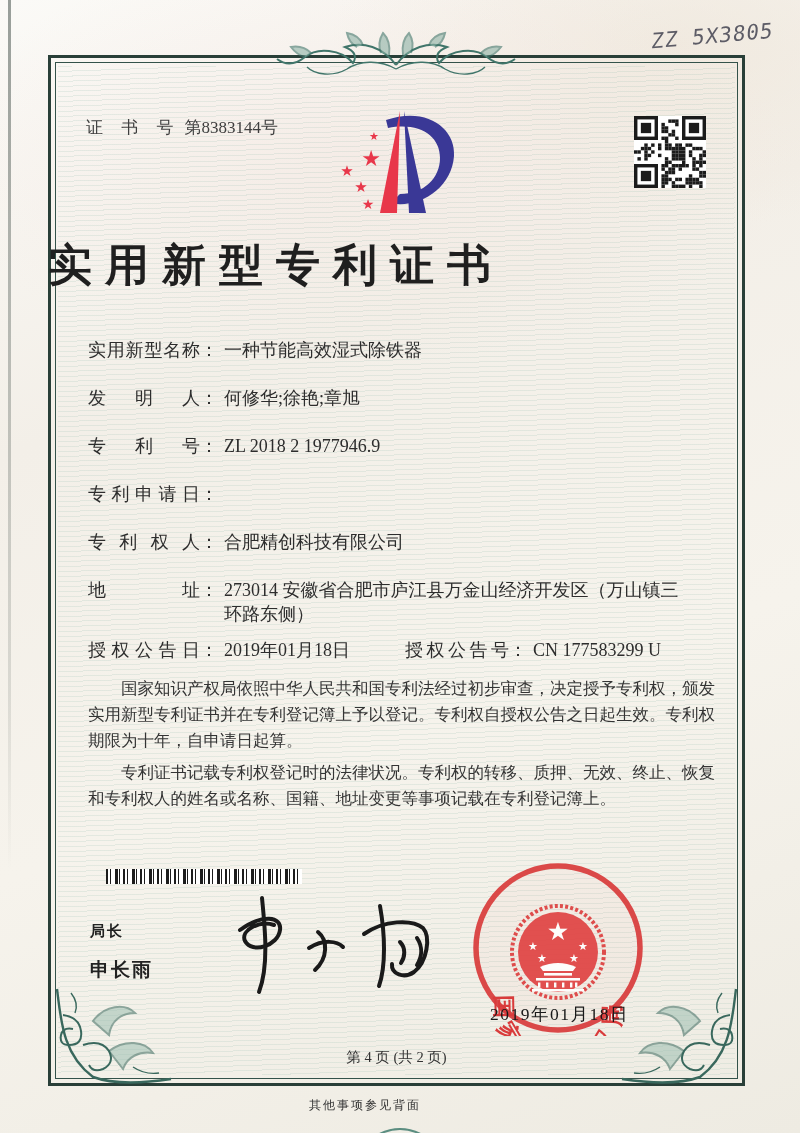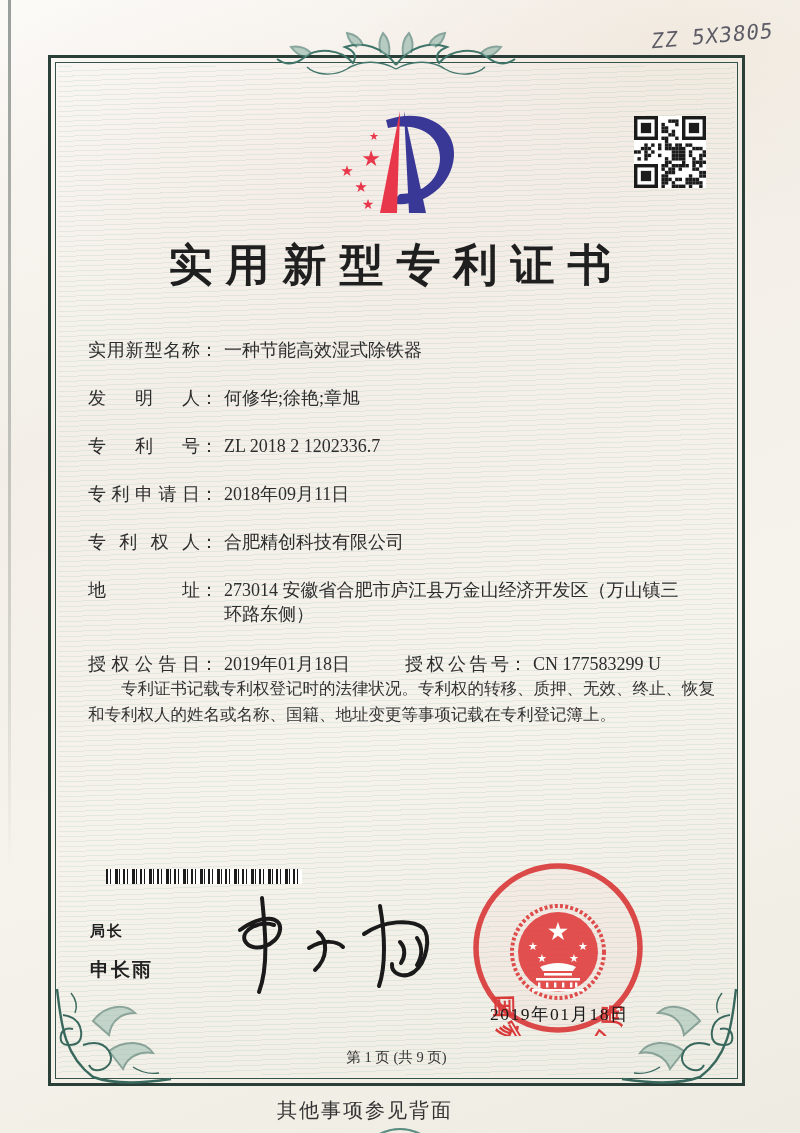--- a/index.html
+++ b/index.html
@@ -25,48 +25,48 @@
   .corner-bl{left:49px;bottom:44px;}
   .corner-br{right:56px;bottom:44px;transform:scaleX(-1);}
   .bottom-tip{left:370px;bottom:-4px;}
   
   .handwritten{position:absolute;top:24px;right:26px;font-family:"DejaVu Sans Mono",monospace;
     font-size:21px;color:#4d4d59;transform:rotate(-5deg) skewX(-10deg);letter-spacing:1px;opacity:.9;}
   .cert-no{position:absolute;left:86px;top:116px;font-size:17px;color:#3e3e3e;}
   .cert-no .lbl{letter-spacing:7px;margin-right:4px;}
   .logo{position:absolute;left:330px;top:106px;}
   .qr{position:absolute;left:634px;top:116px;width:72px;height:72px;background:#fff;}
-  .title{position:absolute;left:48px;right:55px;top:236px;text-align:center;
+  .title{position:absolute;left:48px;right:55px;top:236px;
     font-size:44px;font-weight:700;letter-spacing:13px;color:#1f1f1f;}
   
   .fields{position:absolute;left:88px;top:338px;width:640px;font-size:18px;color:#2d2d2d;}
   .frow{display:flex;line-height:24px;margin-bottom:24px;position:relative;}
   .flabel{display:inline-block;width:112px;text-align:justify;text-align-last:justify;flex:0 0 112px;}
   .fcolon{margin:0 6px 0 0;}
   .fvalue{flex:1;}
-  .frow.addr{margin-bottom:26px;}
+  .frow.addr{margin-bottom:12px;}
   .frow.addr .fvalue{max-width:462px;}
   .grp2{position:absolute;left:317px;top:0;display:flex;}
   .grp2 .flabel{width:104px;flex:0 0 104px;}
   
   .paras{position:absolute;left:88px;top:676px;width:630px;font-size:16.5px;line-height:26px;color:#343434;}
   .paras p{margin:0 0 6px 0;text-indent:2em;}
   
   .barcode{position:absolute;left:106px;top:869px;width:196px;height:15px;background:
     repeating-linear-gradient(90deg,#1c1c1c 0 2px,#fff 2px 4px,#1c1c1c 4px 5px,#fff 5px 9px,#1c1c1c 9px 12px,#fff 12px 13px,#1c1c1c 13px 14px,#fff 14px 17px);}
   .sig-title{position:absolute;left:90px;top:922px;font-family:"Liberation Sans","DejaVu Sans",sans-serif;
     font-weight:600;font-size:15px;letter-spacing:2px;color:#222;}
   .sig-name{position:absolute;left:90px;top:957px;font-family:"Liberation Sans","DejaVu Sans",sans-serif;
     font-weight:700;font-size:19px;letter-spacing:2px;color:#222;}
   .signature{position:absolute;left:216px;top:886px;}
   .seal{position:absolute;left:470px;top:860px;}
   .seal-arc{font-size:23px;font-weight:700;letter-spacing:9px;fill:#d93b3b;}
   .seal-date{position:absolute;left:490px;top:1002px;font-size:17.5px;letter-spacing:1.5px;color:#191919;}
   .page-indicator{position:absolute;left:48px;right:55px;top:1048px;text-align:center;font-size:14.5px;color:#333;}
-  .back-note{position:absolute;left:0;right:70px;top:1097px;text-align:center;font-size:20px;color:#333;letter-spacing:2px;}
+  .back-note{position:absolute;left:0;right:70px;top:1097px;text-align:center;font-size:12px;color:#333;letter-spacing:2px;}
 </style>
 </head>
 <body>
 
 <div class="photo">
 
   <div class="edge-shadow"></div>
   <div class="frame-outer"></div>
   <div class="frame-mid"></div>
   <div class="texture"></div>
@@ -110,20 +110,21 @@
       <path d="M60,92 C76,80 96,82 104,94 C90,92 78,98 74,110 Z" fill="#9dbfb2" opacity=".55"></path>
       <path d="M22,34 q8,10 4,20" stroke-width="1.4"></path>
       <path d="M84,108 q12,8 26,6" stroke-width="1.4"></path>
     </g>
   </svg>
   <svg class="ornament bottom-tip" width="60" height="10" viewBox="0 0 60 10">
     <path d="M4,10 Q30,-6 56,10" stroke="#5b8d80" fill="none" stroke-width="2"></path>
   </svg>
 
   <div class="handwritten">ZZ 5X3805</div>
+  <div class="cert-no"><span class="lbl">证 书 号</span><span>第8383144号</span></div>
 
   <svg class="logo" width="132" height="115" viewBox="0 0 132 115">
     <path d="M56,14 C96,0 126,22 124,50 C122,80 94,100 66,98 C64,95 66,91 70,88 C94,88 110,72 110,52 C110,30 90,16 58,22 Z" fill="#3a3896"></path>
     <polygon points="70,5 50,107 67,107" fill="#e8374a"></polygon>
     <polygon points="74,5 79,107 96,107" fill="#3a3896"></polygon>
     <g fill="#e8374a" font-family="'DejaVu Sans',sans-serif" text-anchor="middle">
       <text x="44" y="34" font-size="11">★</text>
       <text x="41" y="60" font-size="22">★</text>
       <text x="17" y="70" font-size="15">★</text>
       <text x="31" y="86" font-size="15">★</text>
@@ -275,26 +276,25 @@
         <span class="fvalue">一种节能高效湿式除铁器</span>
     </div>
     <div class="frow">
       <span class="flabel">发明人</span>
         <span class="fcolon">：</span>
         <span class="fvalue">何修华;徐艳;章旭</span>
     </div>
     <div class="frow">
       <span class="flabel">专利号</span>
         <span class="fcolon">：</span>
-        <span class="fvalue">ZL 2018 2 1202336.7</span>
+        <span class="fvalue">ZL 2018 2 1977946.9</span>
     </div>
     <div class="frow">
       <span class="flabel">专利申请日</span>
         <span class="fcolon">：</span>
-        <span class="fvalue">2018年09月11日</span>
     </div>
     <div class="frow">
       <span class="flabel">专利权人</span>
         <span class="fcolon">：</span>
         <span class="fvalue">合肥精创科技有限公司</span>
     </div>
     <div class="frow addr">
       <span class="flabel">地址</span>
         <span class="fcolon">：</span>
         <span class="fvalue">273014 安徽省合肥市庐江县万金山经济开发区（万山镇三环路东侧）</span>
@@ -305,20 +305,21 @@
         <span class="fvalue">2019年01月18日</span>
       <span class="grp2">
         <span class="flabel">授权公告号</span>
           <span class="fcolon">：</span>
           <span>CN 177583299 U</span>
       </span>
     </div>
   </div>
 
   <div class="paras">
+    <p>国家知识产权局依照中华人民共和国专利法经过初步审查，决定授予专利权，颁发实用新型专利证书并在专利登记簿上予以登记。专利权自授权公告之日起生效。专利权期限为十年，自申请日起算。</p>
     <p>专利证书记载专利权登记时的法律状况。专利权的转移、质押、无效、终止、恢复和专利权人的姓名或名称、国籍、地址变更等事项记载在专利登记簿上。</p>
   </div>
 
   <div class="barcode"></div>
 
   <div class="sig-title">局长</div>
   <div class="sig-name">申长雨</div>
 
   <svg class="signature" width="228" height="115" viewBox="0 0 228 115">
     <g stroke="#1a1a1a" stroke-width="4" fill="none" stroke-linecap="round" stroke-linejoin="round">
@@ -359,16 +360,16 @@
         <rect x="92" y="122.5" width="2.4" height="5"></rect>
         <rect x="100" y="122.5" width="2.4" height="5"></rect>
         <rect x="105" y="122.5" width="2.4" height="5"></rect>
         <rect x="62" y="129" width="52" height="2.4"></rect>
       </g>
     </g>
   </svg>
 
   <div class="seal-date">2019年01月18日</div>
 
-  <div class="page-indicator">第 1 页 (共 9 页)</div>
+  <div class="page-indicator">第 4 页 (共 2 页)</div>
   <div class="back-note">其他事项参见背面</div>
 
 </div>
 
 </body></html>

